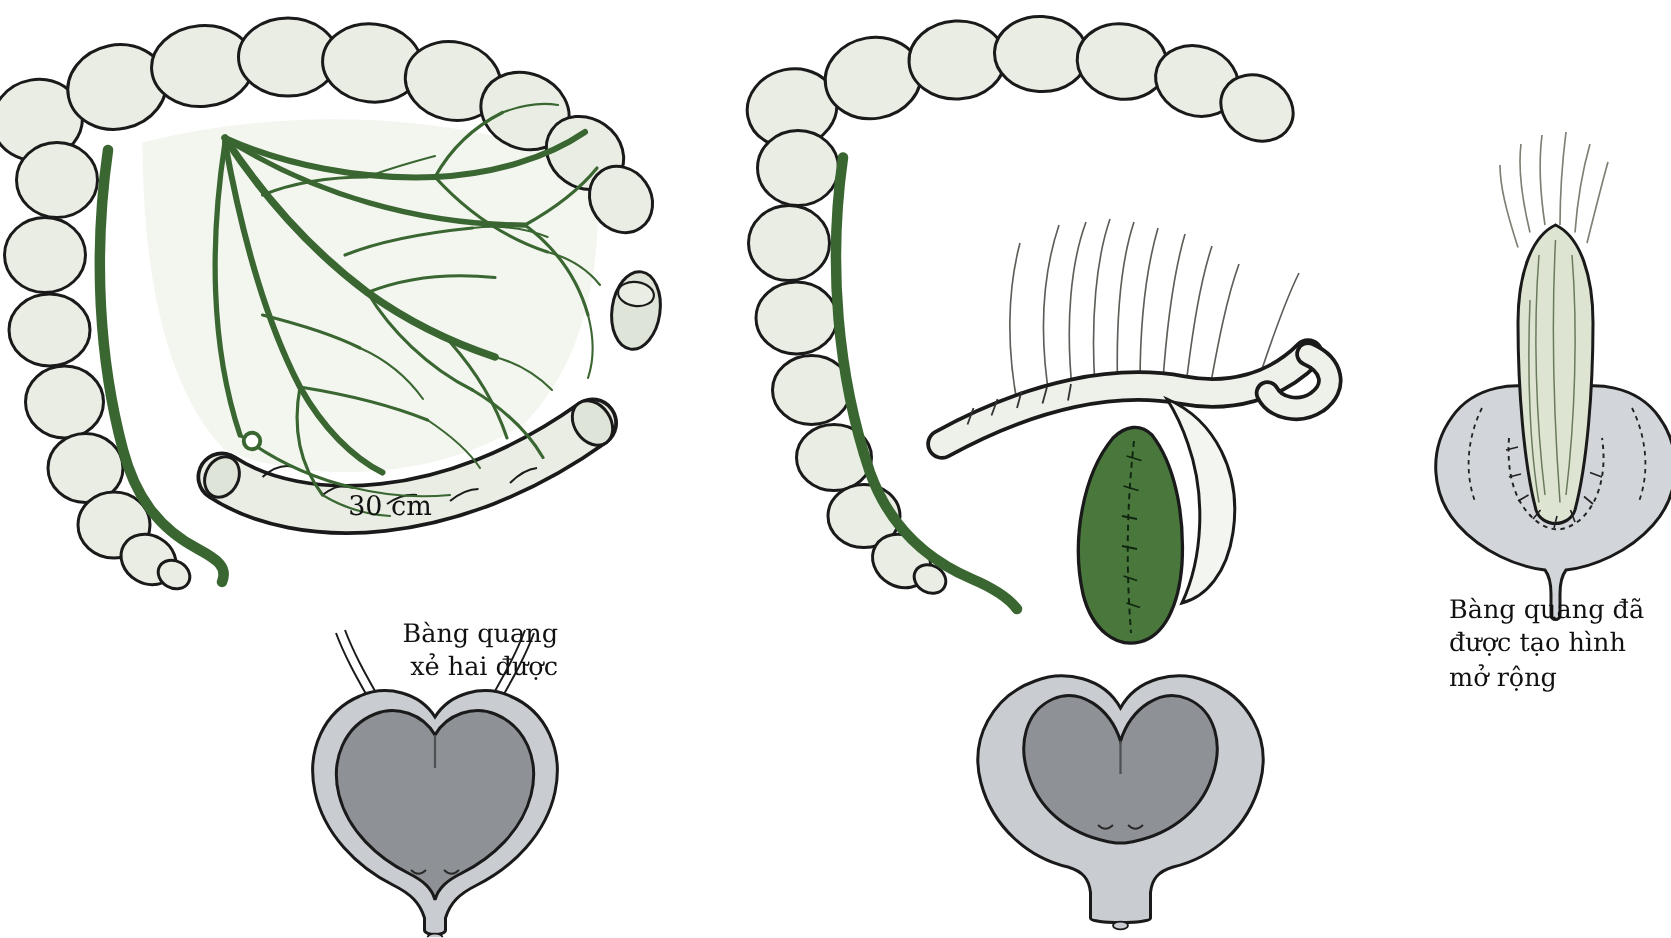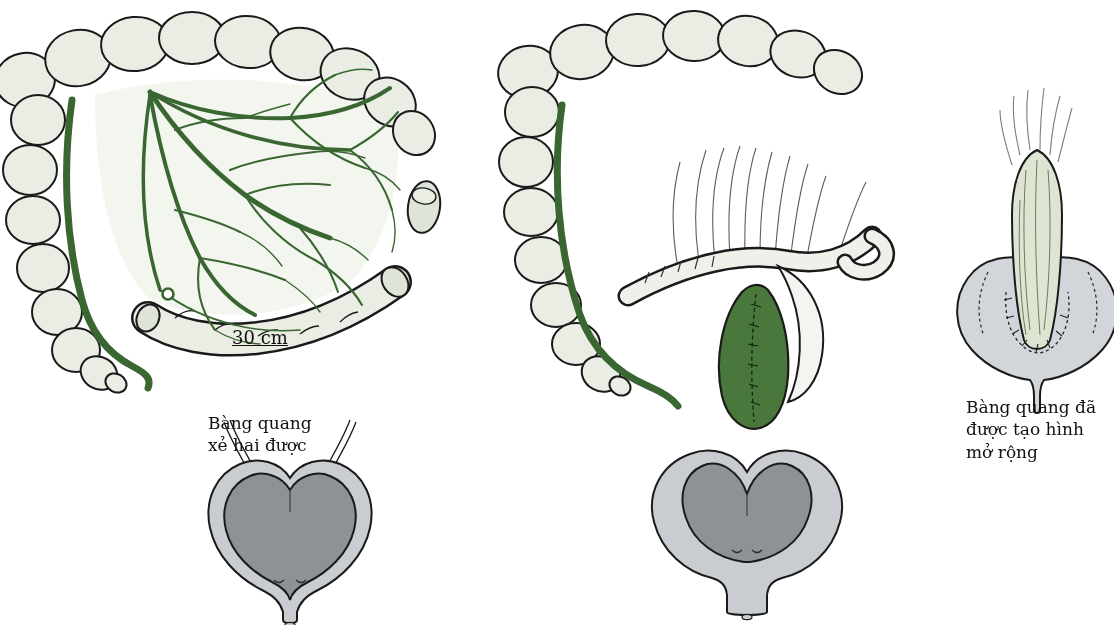--- a/index.html
+++ b/index.html
@@ -10,22 +10,22 @@
     overflow:hidden;
     font-family:"DejaVu Serif", serif;
   }
   #art { position:absolute; left:0; top:0; }
   .label {
     position:absolute;
     font-size:17px;
     line-height:1.32;
     color:#111;
   }
-  .label.center { text-align:left; }
-  .lbl-30cm { left:222px; top:326px; width:76px; font-size:18px; text-align:center;text-decoration:underline; }
+  .label.center { text-align:right; }
+  .lbl-30cm { left:222px; top:326px; width:76px; font-size:18px; text-align:center; }
   .lbl-split { left:208px; top:412px; width:164px; }
   .lbl-graft { left:799px; top:376px; width:140px; }
   .lbl-aug   { left:966px; top:396px; width:160px; }
 </style>
 </head>
 <body>
 
 <div id="figure">
 
 <svg id="art" width="1114" height="625" viewBox="0 0 1114 625">

